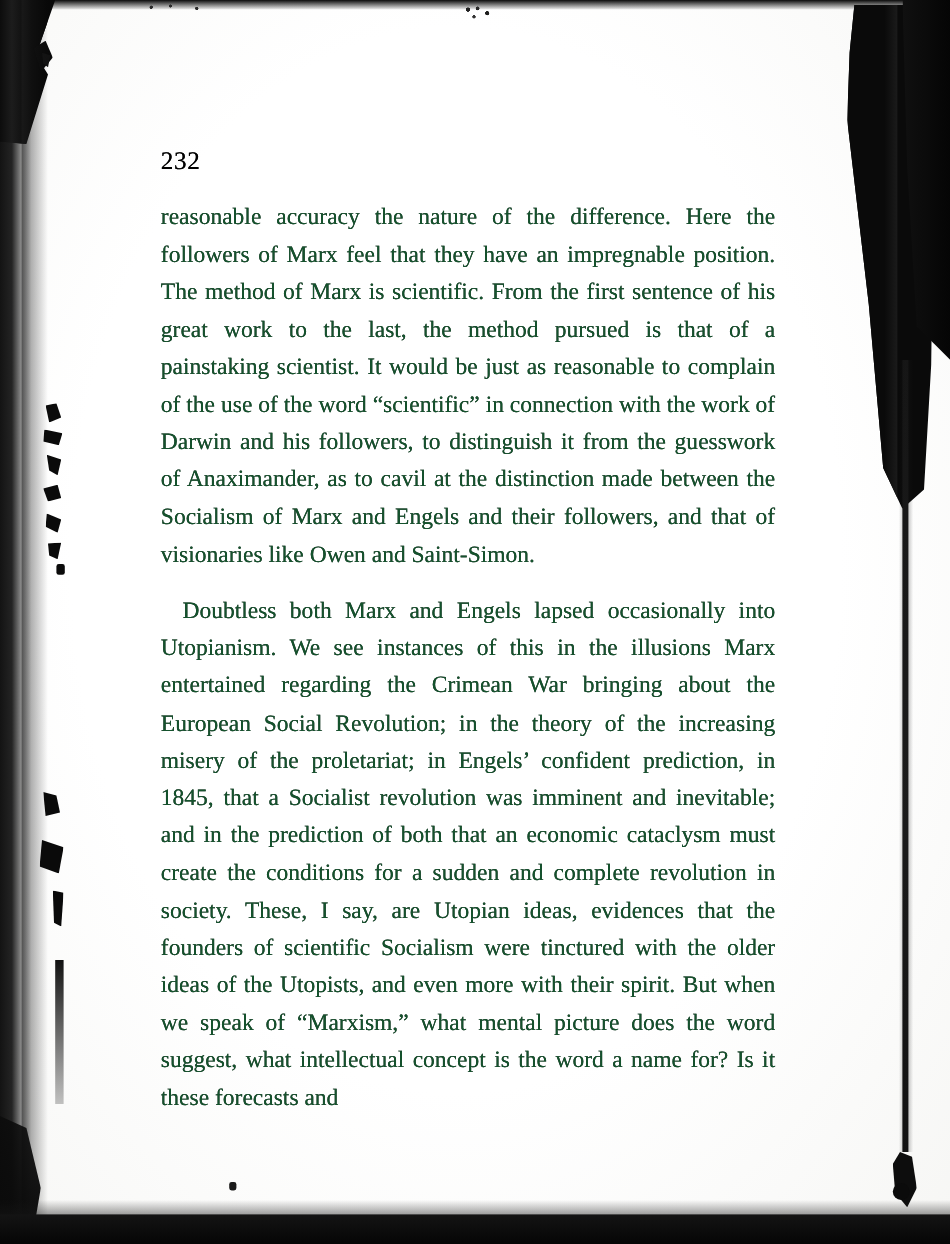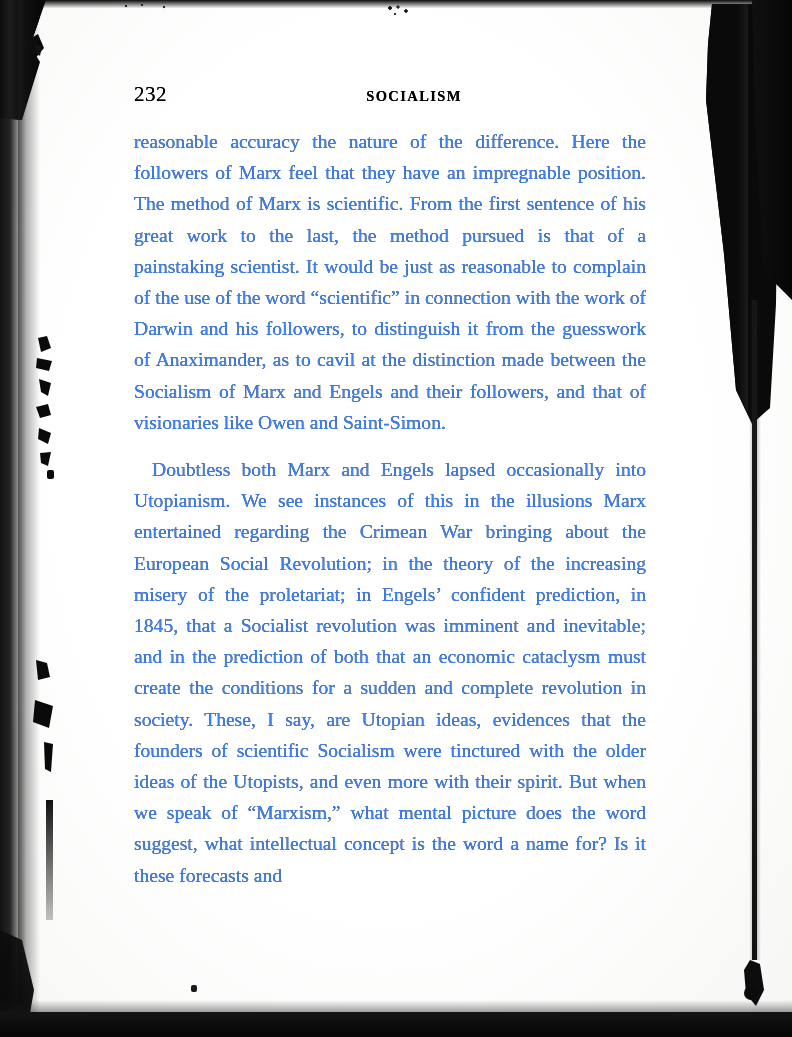--- a/index.html
+++ b/index.html
@@ -188,20 +188,21 @@
     position: absolute;
     left: 134px;
     top: 82px;
     width: 512px;
   }
 
   #running-head {
     position: relative;
     height: 34px;
     margin-bottom: 10px;
+    margin-top: 40px;
   }
   #folio {
     position: absolute;
     left: 0;
     top: 0;
     font-size: 21px;
     letter-spacing: .5px;
     font-family: "Liberation Serif", serif;
   }
   #head-title {
@@ -217,21 +218,21 @@
     transform: translateX(24px);
   }
 
   .para {
     font-size: 19.6px;
     line-height: 31.2px;
     text-align: justify;
     text-justify: inter-word;
     font-family: "Liberation Serif", serif;
     margin: 0;
-    color: #3b82f6;
+    color: #14532d;
   }
   .para + .para { margin-top: 16px; }
   .indent { text-indent: 18px; }
 
   
   #content {
     -webkit-font-smoothing: none;
     text-shadow: 0 0 .35px rgba(0,0,0,.85);
   }
 </style>
@@ -239,21 +240,20 @@
 <body>
 
 <div id="page-surface">
 
   <div id="paper-tone"></div>
 
   <div id="content">
 
     <div id="running-head">
       <div id="folio">232</div>
-      <div id="head-title">SOCIALISM</div>
     </div>
 
     <p class="para">reasonable accuracy the nature of the difference.   Here the followers of Marx feel that they have an impregnable position.   The method of Marx is scientific.   From the first sentence of his great work to the last, the method pursued is that of a painstaking scientist.   It would be just as reasonable to complain of the use of the word “scientific” in connection with the work of Darwin and his followers, to distinguish it from the guesswork of Anaximander, as to cavil at the distinction made between the Socialism of Marx and Engels and their followers, and that of visionaries like Owen and Saint-Simon.</p>
     <p class="para indent">Doubtless both Marx and Engels lapsed occasionally into Utopianism.   We see instances of this in the illusions Marx entertained regarding the Crimean War bringing about the European Social Revolution; in the theory of the increasing misery of the proletariat; in Engels’ confident prediction, in 1845, that a Socialist revolution was imminent and inevitable; and in the prediction of both that an economic cataclysm must create the conditions for a sudden and complete revolution in society.   These, I say, are Utopian ideas, evidences that the founders of scientific Socialism were tinctured with the older ideas of the Utopists, and even more with their spirit.   But when we speak of “Marxism,” what mental picture does the word suggest, what intellectual concept is the word a name for?   Is it these forecasts and</p>
 
   </div>
 
   <div class="artifact" id="art-top"></div>
   <div class="artifact" id="art-top-speck"></div>
   <div class="artifact" id="art-top-speck2"></div>

